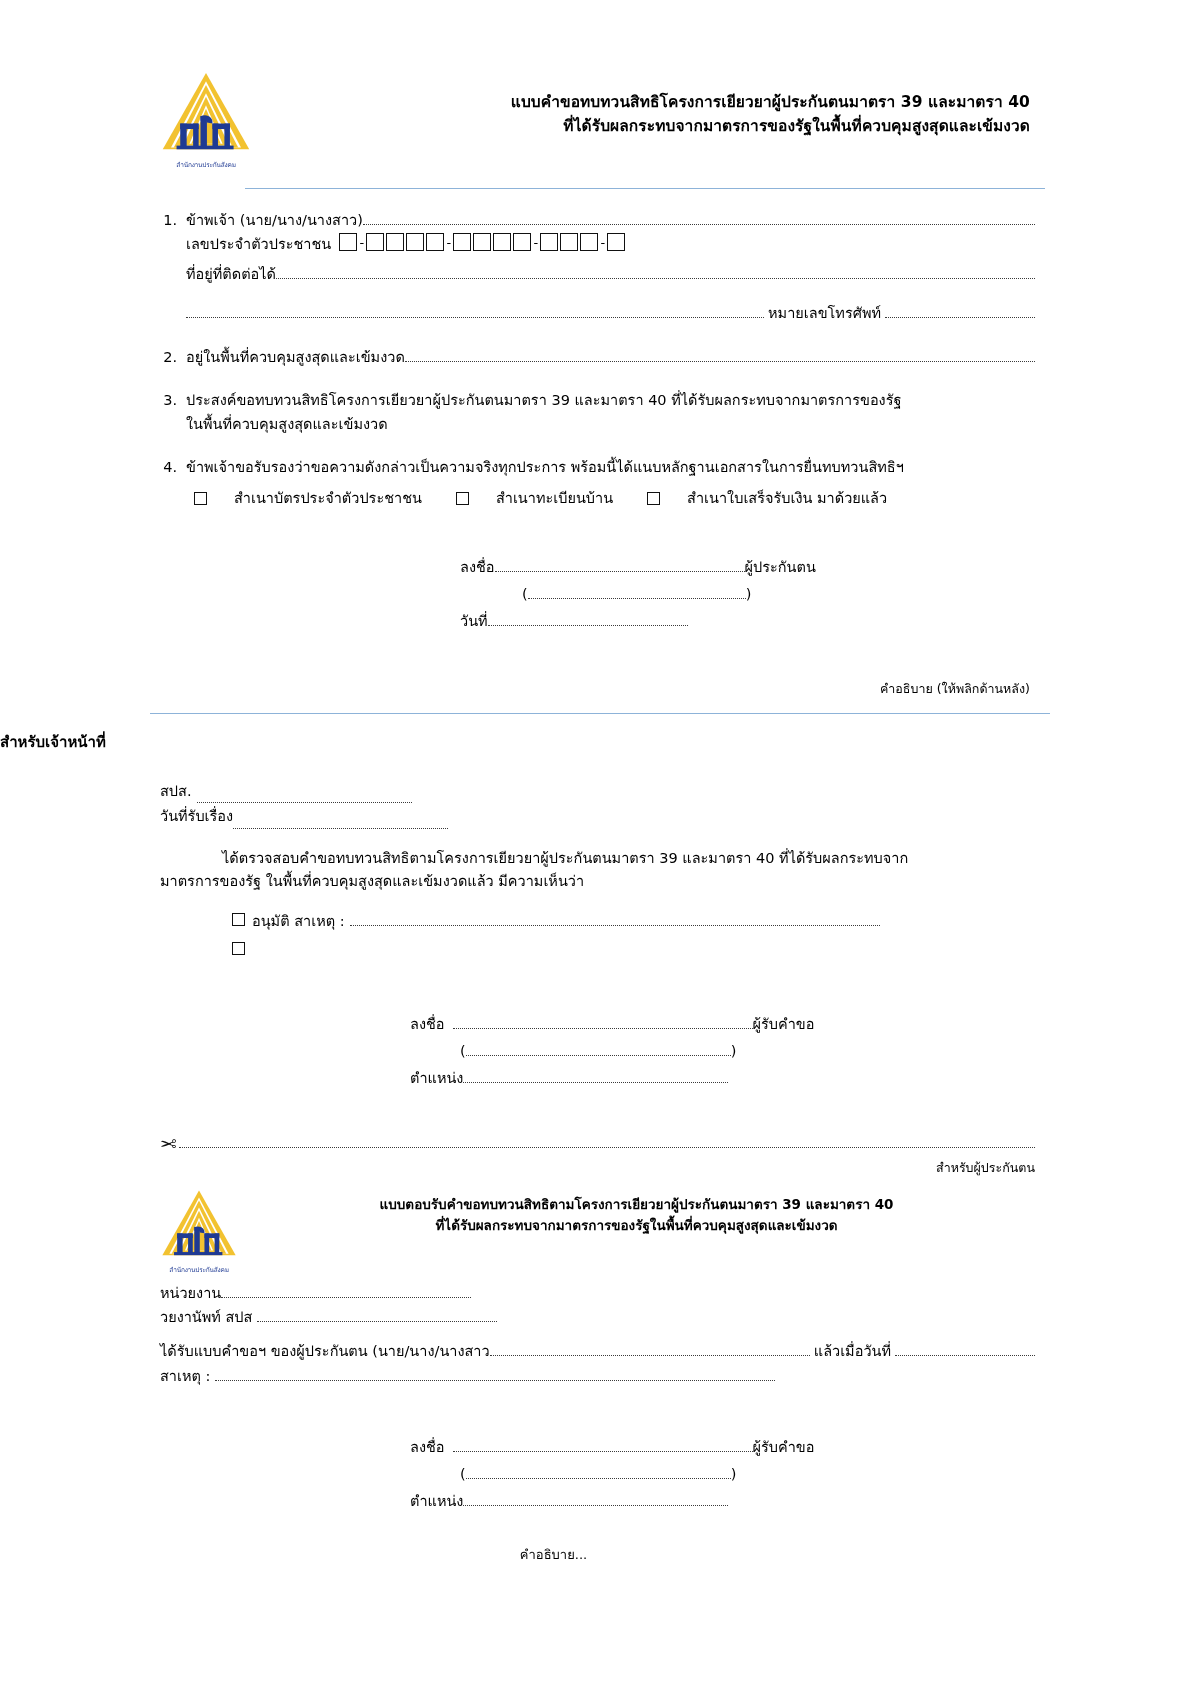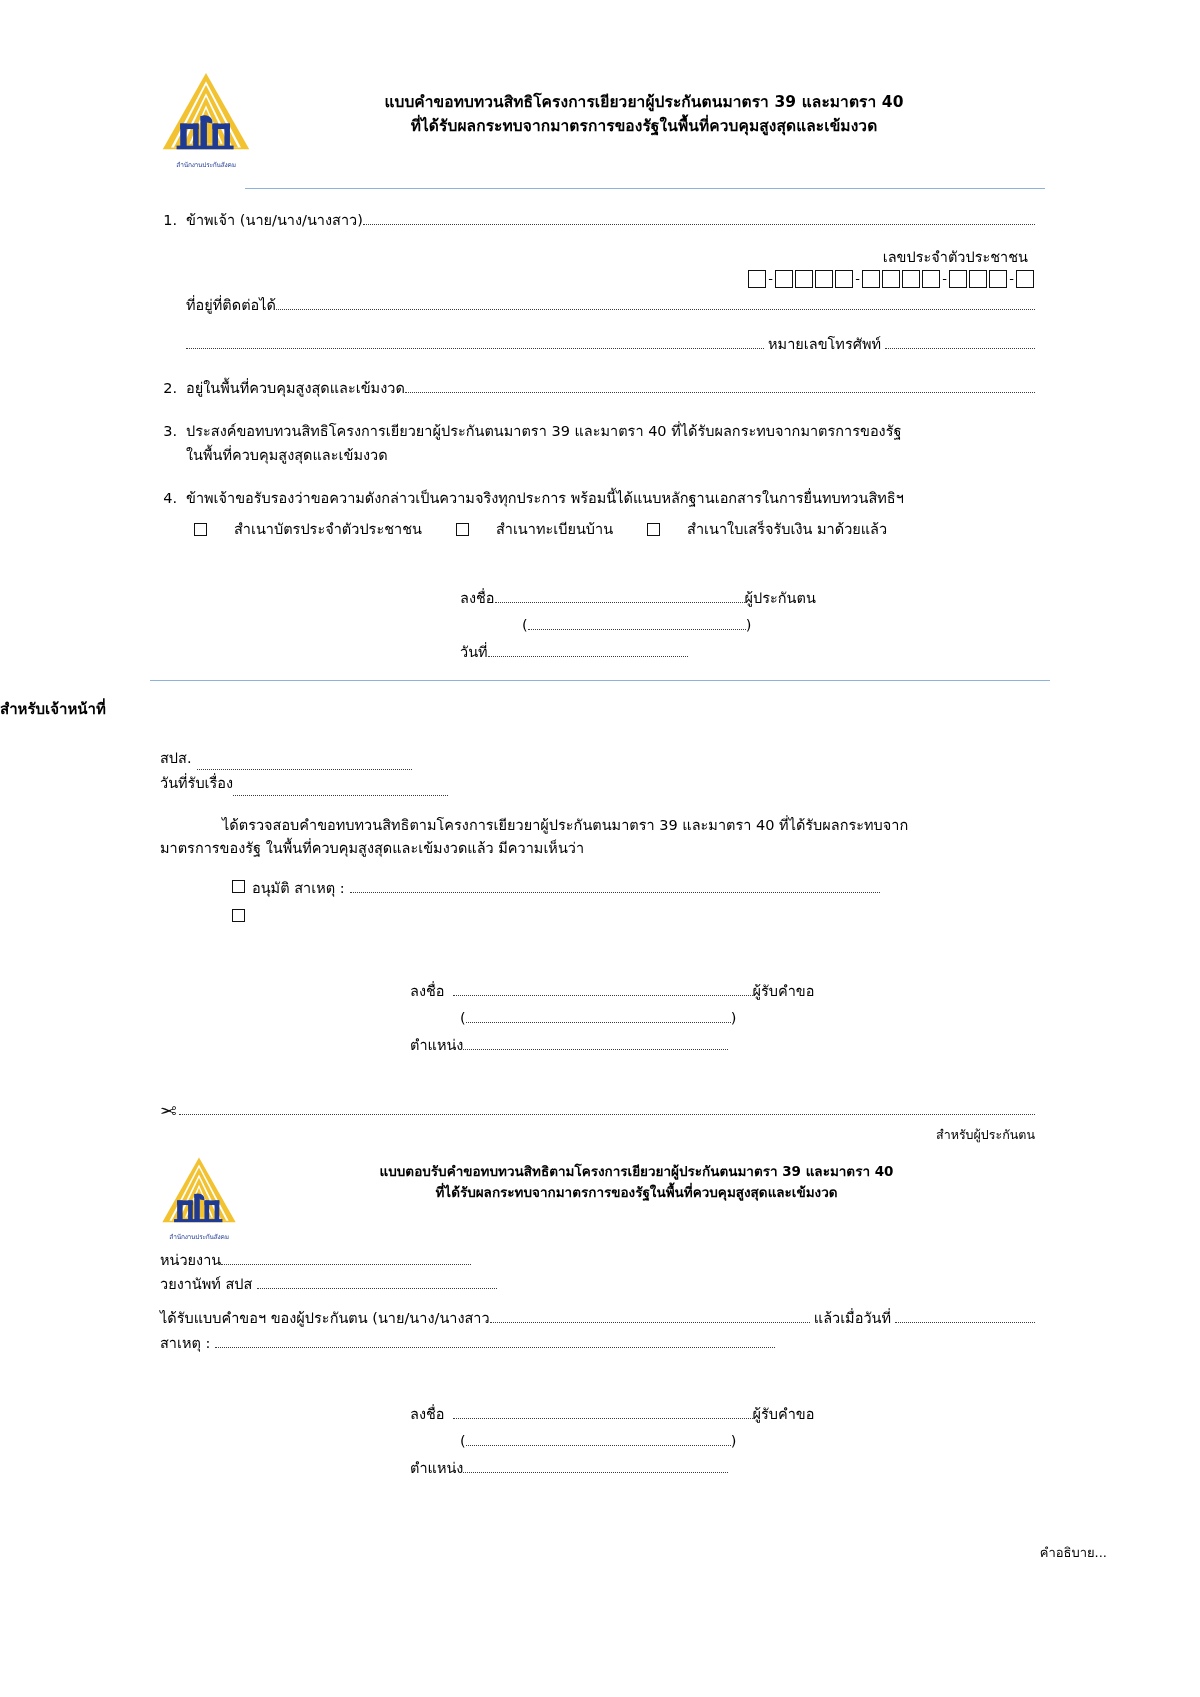--- a/index.html
+++ b/index.html
@@ -39,21 +39,21 @@
   }
   .logo-caption {
     text-align: center;
     font-size: 6.5px;
     color: #1f3a93;
     margin-top: 1px;
     letter-spacing: -0.2px;
   }
   .header-titles {
     flex: 1;
-    text-align: center;
+    text-align: right;
     padding-top: 28px;
     padding-left: 6px;
   }
   .title-line {
     font-size: 15.5px;
     font-weight: bold;
     line-height: 1.55;
     letter-spacing: 0.1px;
   }
 
@@ -95,23 +95,22 @@
   .row-line {
     display: flex;
     align-items: baseline;
     width: 100%;
   }
   .nowrap { white-space: nowrap; }
 
   
   .idrow {
     display: flex;
-    align-items: flex-end;
-    margin-top: 14px;
-    flex-direction: column;
+    align-items: flex-start;
+    margin-top: 1px;
   }
   .idrow .label { margin-right: 7px; }
   .idboxes { display: flex; align-items: center; }
   .idbox {
     width: 18px;
     height: 18px;
     border: 1.4px solid #111;
     margin: 0 1px;
   }
   .iddash {
@@ -236,24 +235,24 @@
     padding: 0 165px 0 160px;
     font-size: 14.5px;
     line-height: 1.68;
     margin-top: 6px;
   }
   .rb-line { display: flex; align-items: baseline; }
   .rb-line .d1 { flex: 0 0 250px; }
   .rb-line .d2 { flex: 0 0 240px; }
 
   .final-note {
-    text-align: right;
+    text-align: center;
     font-size: 13px;
     padding-right: 93px;
-    margin-top: 60px;
+    margin-top: 29px;
   }
 </style>
 </head>
 <body>
 
 <div class="page">
 
   <div class="header">
     <div class="logo-wrap">
       <svg viewBox="0 0 100 92" width="92" height="85">
@@ -381,20 +380,21 @@
         <span>(</span>
         <span class="dots"></span>
         <span>)</span>
       </div>
       <div class="sign-row">
         <span class="sign-label">วันที่</span>
         <span class="dots sign-dots short"></span>
       </div>
     </div>
 
+    <div class="note-right">คำอธิบาย (ให้พลิกด้านหลัง)</div>
   </div>
 
   <div class="rule-blue full" style="margin-top:14px"></div>
 
   <div class="section-title">สำหรับเจ้าหน้าที่</div>
 
   <div class="official">
     <div class="off-line" style="margin-top:26px">
       <span>สปส.</span>
       <span class="dots" style="margin-left:5px"></span>

